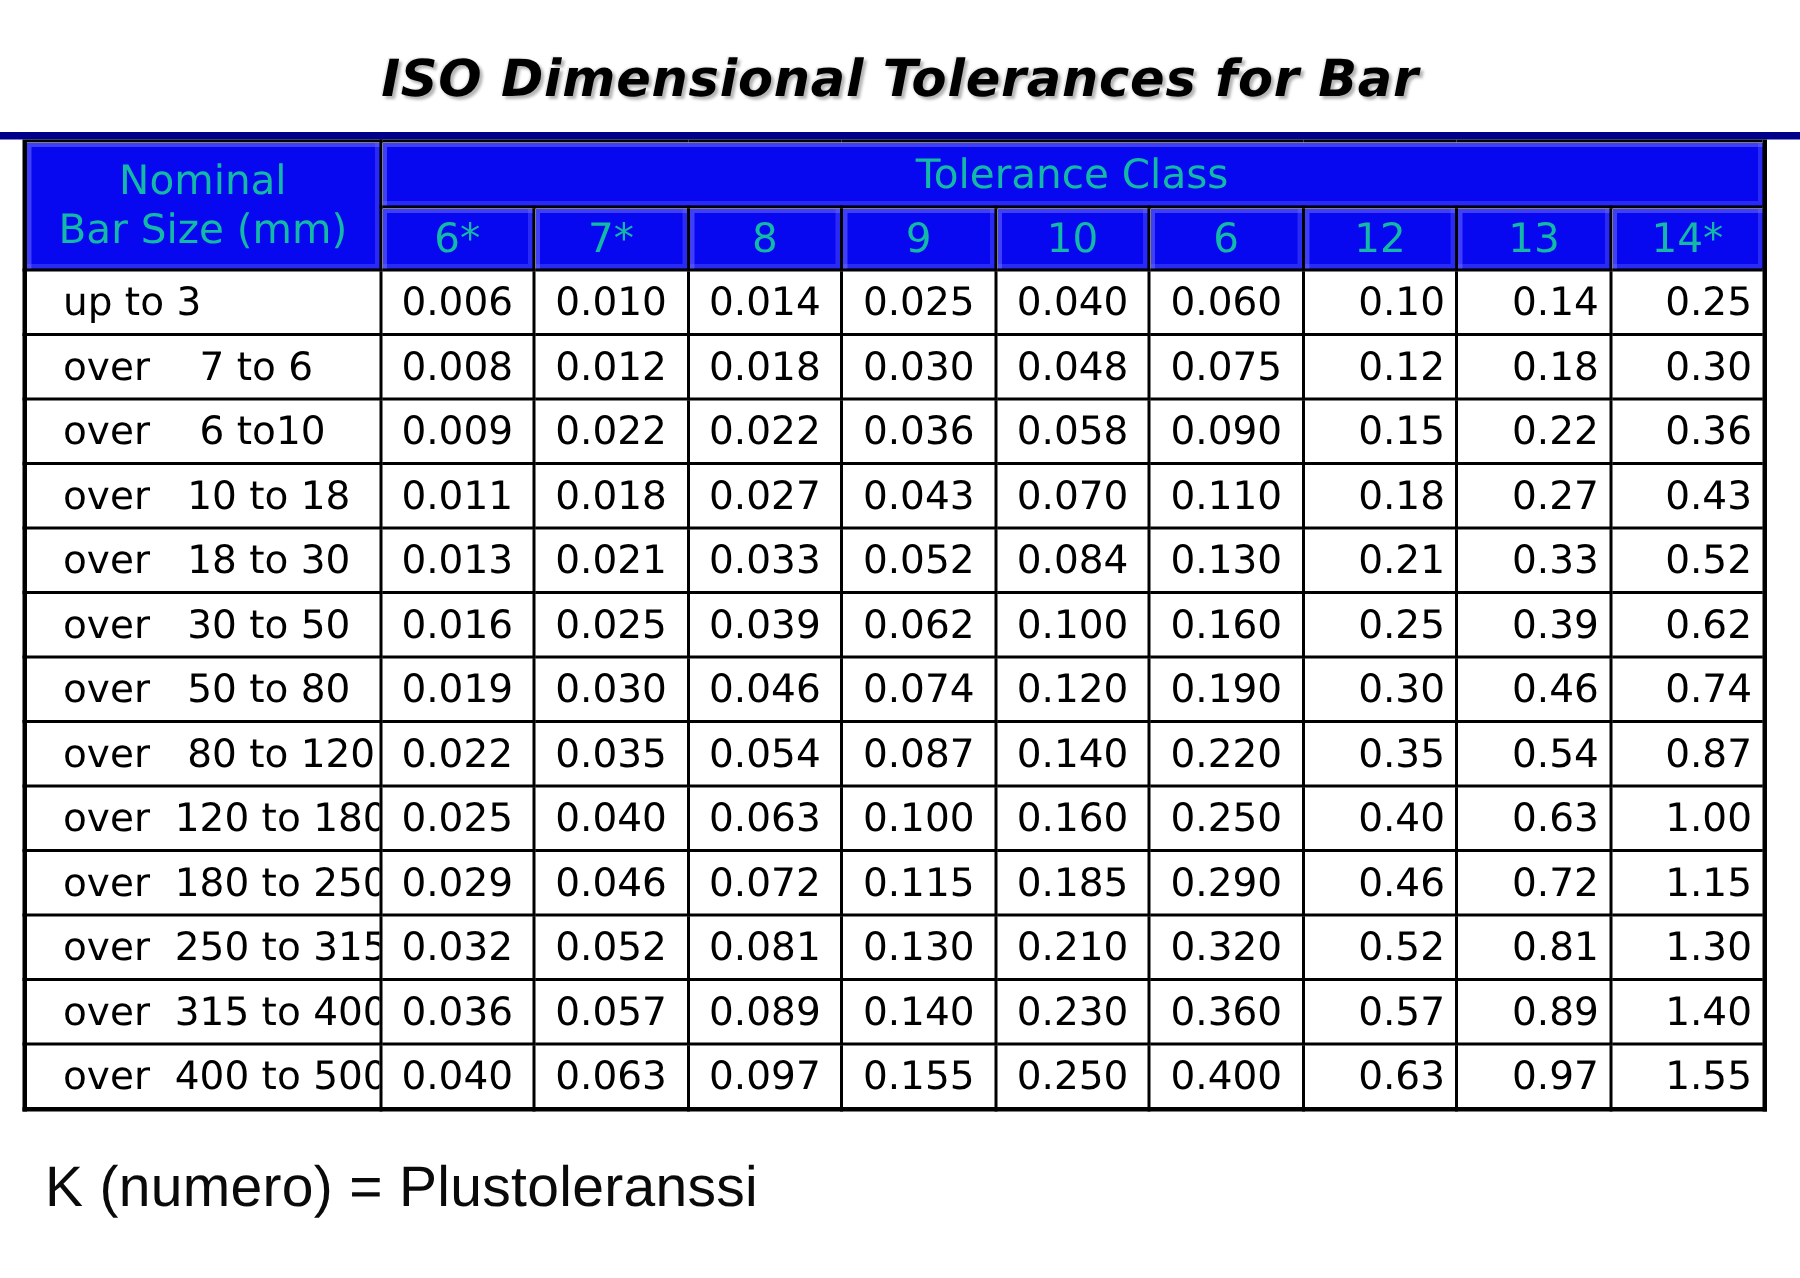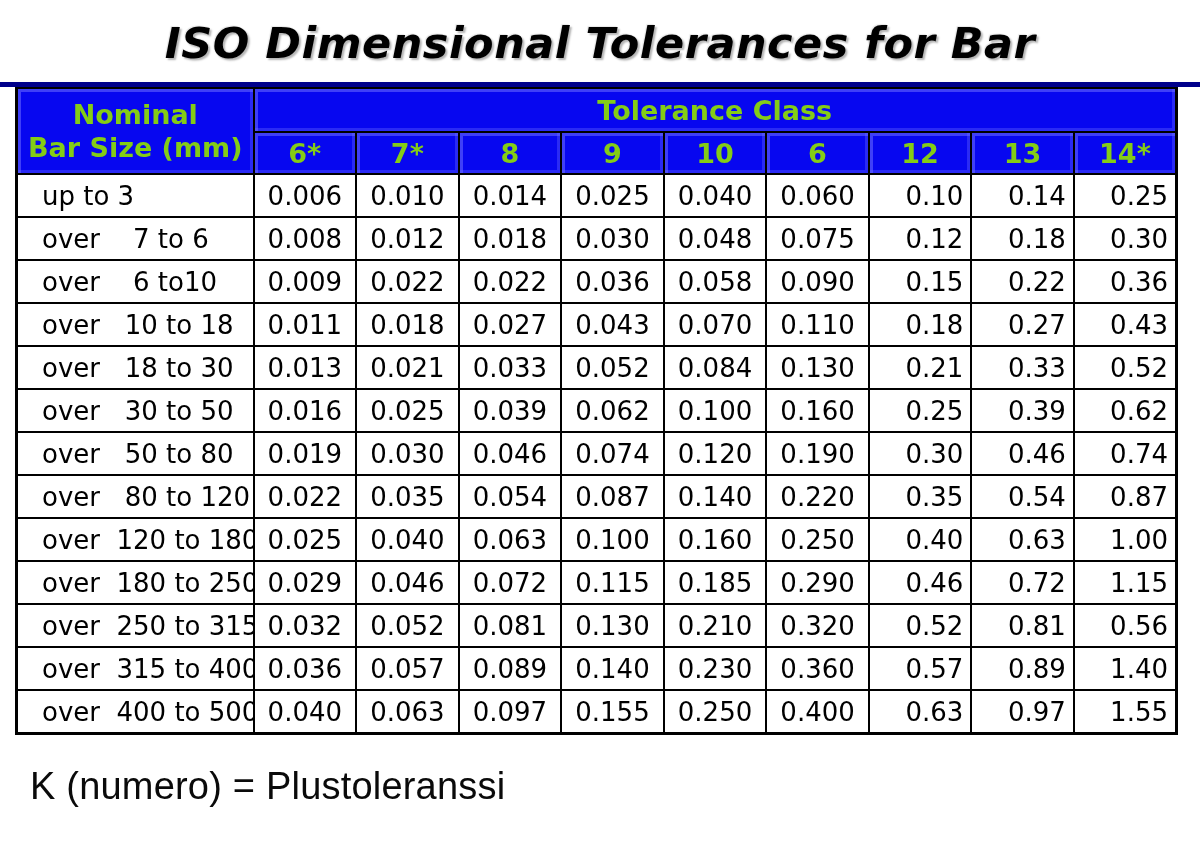--- a/index.html
+++ b/index.html
@@ -4,23 +4,23 @@
 <style>
   html, body { margin: 0; padding: 0; background: #ffffff; }
   body {
     width: 1200px; height: 852px; overflow: hidden;
     font-family: "DejaVu Sans", sans-serif;
     color: #000;
   }
   .page { width: 1200px; height: 852px; position: relative; }
 
   .title {
-    margin: 0; padding-top: 18px;
+    margin: 15px; padding-top: 18px;
     text-align: center;
-    font-size: 43px; font-weight: bold; font-style: italic;
+    font-size: 34px; font-weight: bold; font-style: italic;
     letter-spacing: 0.5px;
     text-shadow: 2px 2px 2px #b5b5b5, -1px -1px 1px #e8e8e8;
   }
   .revised {
     margin-top: 16px; padding-right: 32px;
     text-align: right;
     font-size: 24px; font-weight: bold;
     text-shadow: 1px 1px 1px #cccccc;
   }
 
@@ -37,22 +37,22 @@
     width: 1163px;
     border: 3px solid #000;
     border-top: none;
   }
   table.tol th, table.tol td {
     border: 2px solid #000;
     overflow: hidden;
   }
   th.corner, th.group, th.clsh {
     background: #0707f0;
-    color: #84cc16;
-    font-weight: bold;
+    color: #14b8a6;
+    font-weight: normal;
     box-shadow: inset 3px 3px 0 rgba(110,110,255,0.55), inset -3px -3px 0 rgba(110,110,255,0.35);
     margin-top: 48px;
   }
   th.corner { font-size: 27px; line-height: 33px; text-align: center; vertical-align: middle; }
   th.group  { font-size: 27px; height: 40px; vertical-align: middle; }
   th.clsh   { font-size: 27px; height: 38px; text-align: center; vertical-align: middle; }
 
   td.rowlabel {
     font-size: 26px;
     text-align: left;
@@ -251,21 +251,21 @@
         <tr>
           <td class="rowlabel">over  250 to 315</td>
           <td class="val">0.032</td>
           <td class="val">0.052</td>
           <td class="val">0.081</td>
           <td class="val">0.130</td>
           <td class="val">0.210</td>
           <td class="val">0.320</td>
           <td class="val">0.52</td>
           <td class="val">0.81</td>
-          <td class="val">0.56</td>
+          <td class="val">1.30</td>
         </tr>
         <tr>
           <td class="rowlabel">over  315 to 400</td>
           <td class="val">0.036</td>
           <td class="val">0.057</td>
           <td class="val">0.089</td>
           <td class="val">0.140</td>
           <td class="val">0.230</td>
           <td class="val">0.360</td>
           <td class="val">0.57</td>

